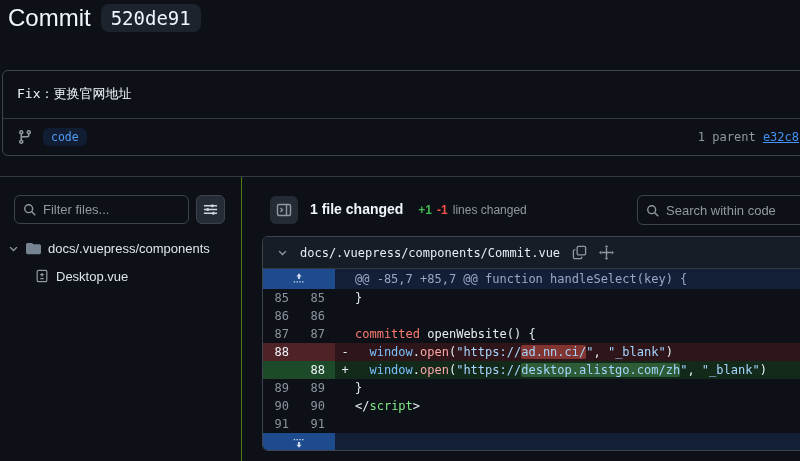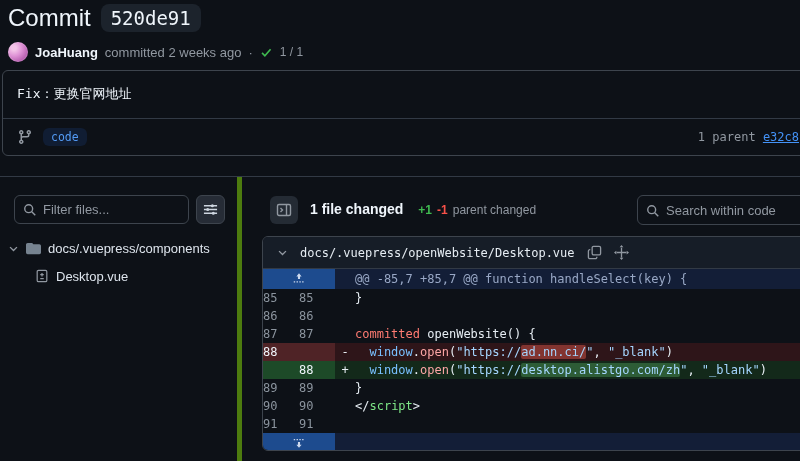--- a/index.html
+++ b/index.html
@@ -26,21 +26,21 @@
                 border:1px solid #3d444d; border-radius:6px; }
   #commit-msg { padding:14px 14px 0 14px; font-size:13px; color:#f0f6fc; height:47px; }
   #commit-footer { border-top:1px solid #323a45; height:37px; display:flex; align-items:center; padding:0 14px; position:relative; }
   #branch-chip { margin-left:10px; background:#101d33; color:#539bf5; font-family:"DejaVu Sans Mono",monospace;
                  font-size:11.5px; padding:2px 8px; border-radius:6px; cursor:pointer; }
   #parent-info { position:absolute; right:30px; font-family:"DejaVu Sans Mono",monospace; font-size:12px; color:#9198a1; white-space:nowrap; }
   #parent-info a { color:#4493f8; text-decoration:underline; cursor:pointer;margin-top:36px; }
 
   
   #split { position:absolute; left:0; right:0; top:176px; bottom:0; border-top:1px solid #323a45; }
-  #sidebar { position:absolute; left:0; top:0; bottom:0; width:242px; border-right:5px solid #4d7c0f; }
+  #sidebar { position:absolute; left:0; top:0; bottom:0; width:242px; border-right:1px solid #4d7c0f; }
   #filter-row { position:absolute; left:14px; top:18px; display:flex; gap:7px; }
   .inputbox { position:relative; height:29px; border:1px solid #3d444d; border-radius:6px; background:transparent; }
   .inputbox svg { position:absolute; left:8px; top:7px; }
   .inputbox input { position:absolute; left:28px; top:0; height:100%; width:calc(100% - 32px);
                     background:transparent; border:0; outline:0; color:#e6edf3; font-size:13px;
                     font-family:"Liberation Sans",sans-serif; }
   .inputbox input::placeholder { color:#9198a1; }
   #filter-input-box { width:175px; }
   #filter-btn { width:29px; height:29px; border:1px solid #3d444d; border-radius:6px; background:#262c36;
                 display:flex; align-items:center; justify-content:center; cursor:pointer; }
@@ -63,21 +63,21 @@
   #diff-container { position:absolute; left:20px; top:59px; width:600px; border:1px solid #3d444d;
                     border-radius:6px; overflow:hidden; background:#0d1117; }
   #diff-header { height:32px; background:#161d27; border-bottom:1px solid #323a45;
                  display:flex; align-items:center; padding:0 14px; gap:12px; }
   #diff-path { font-family:"DejaVu Sans Mono",monospace; font-size:12px; color:#e6edf3; }
   .icon-btn { display:flex; align-items:center; cursor:pointer; }
 
   
   .drow { display:flex; height:18px; line-height:18px; font-family:"DejaVu Sans Mono",monospace;
           font-size:12px; white-space:pre; }
-  .ln { flex:0 0 36px; padding-right:10px; color:#8b949e; cursor:pointer; }
+  .ln { flex:0 0 36px; text-align:right; padding-right:10px; color:#8b949e; cursor:pointer; }
   .marker { flex:0 0 20px; text-align:center; color:#e6edf3; }
   .codecell { flex:1; color:#e6edf3; }
   .drow.del .ln { background:#4f2326; color:#f0f6fc; }
   .drow.del .marker, .drow.del .codecell { background:#2e1519; }
   .drow.add .ln { background:#1d4a28; color:#f0f6fc; }
   .drow.add .marker, .drow.add .codecell { background:#13291a; }
   .drow.hunk { height:20px; line-height:20px; }
   .expand-btn { flex:0 0 72px; background:#1d4b8e; display:flex; align-items:center; justify-content:center; cursor:pointer; }
   .hunktext { flex:1; background:#131e37; color:#99a8c6; padding-left:20px; }
   .drow.expandrow { height:17px; }
@@ -90,32 +90,20 @@
 </head>
 <body>
 
 <div id="app">
 
   <div id="title-row">
     <span id="page-title">Commit</span>
     <span id="sha-chip">520de91</span>
   </div>
 
-  <div id="author-row">
-    <span id="avatar"></span>
-    <span class="author-name">JoaHuang</span>
-    <span class="muted">committed 2 weeks ago</span>
-    <span class="muted">·</span>
-    <span style="display:flex;">
-      <svg width="13" height="13" viewBox="0 0 16 16">
-          <path fill="none" stroke="#3fb950" stroke-width="2" d="M2.5 8.5l3.5 3.5 7-8"></path>
-        </svg>
-    </span>
-    <span class="checks">1 / 1</span>
-  </div>
 
   <div id="commit-box">
     <div id="commit-msg" class="mono">Fix：更换官网地址</div>
     <div id="commit-footer">
       <span style="display:flex;">
         <svg width="16" height="16" viewBox="0 0 16 16" fill="#9198a1">
             <path d="M9.5 3.25a2.25 2.25 0 1 1 3 2.122V6A2.5 2.5 0 0 1 10 8.5H6a1 1 0 0 0-1 1v1.128a2.251 2.251 0 1 1-1.5 0V5.372a2.25 2.25 0 1 1 1.5 0v1.836A2.493 2.493 0 0 1 6 7h4a1 1 0 0 0 1-1v-.628A2.25 2.25 0 0 1 9.5 3.25Zm-6 0a.75.75 0 1 0 1.5 0 .75.75 0 0 0-1.5 0Zm8.25-.75a.75.75 0 1 0 0 1.5.75.75 0 0 0 0-1.5ZM4.25 12a.75.75 0 1 0 0 1.5.75.75 0 0 0 0-1.5Z"></path>
           </svg>
       </span>
       <span id="branch-chip">code</span>
@@ -166,38 +154,38 @@
         <svg width="16" height="16" viewBox="0 0 16 16" fill="none" stroke="#9198a1" stroke-width="1.4">
             <rect x="1.5" y="2.5" width="13" height="11" rx="1.5"></rect>
             <path d="M10.5 2.5v11"></path>
             <path d="M4.5 6l2 2-2 2"></path>
           </svg>
       </div>
       <div id="changed-row">
         <span id="files-changed">1 file changed</span>
         <span id="additions">+1</span>
         <span id="deletions">-1</span>
-        <span id="lines-changed">parent changed</span>
+        <span id="lines-changed">lines changed</span>
       </div>
       <div id="search-box" class="inputbox">
         <svg width="14" height="14" viewBox="0 0 16 16" style="top:8px;">
             <circle cx="6.5" cy="6.5" r="4.5" fill="none" stroke="#9198a1" stroke-width="1.6"></circle>
             <path stroke="#9198a1" stroke-width="1.6" d="M10 10l4 4"></path>
           </svg>
         <input placeholder="Search within code" style="">
       </div>
 
       <div id="diff-container">
         <div id="diff-header">
           <span class="icon-btn">
             <svg width="11" height="11" viewBox="0 0 16 16">
                 <path fill="none" stroke="#9198a1" stroke-width="2" d="M3 6l5 5 5-5"></path>
               </svg>
           </span>
-          <span id="diff-path">docs/.vuepress/openWebsite/Desktop.vue</span>
+          <span id="diff-path">docs/.vuepress/components/Commit.vue</span>
           <span class="icon-btn">
             <svg width="15" height="15" viewBox="0 0 16 16" fill="none" stroke="#9198a1" stroke-width="1.4">
                 <rect x="5.5" y="1.5" width="9" height="9" rx="1.5"></rect>
                 <path d="M10.5 13.5v.5a1.5 1.5 0 0 1-1.5 1.5H3A1.5 1.5 0 0 1 1.5 14V7.5A1.5 1.5 0 0 1 3 6h.5" transform="translate(0,-1)"></path>
               </svg>
           </span>
           <span class="icon-btn">
             <svg width="15" height="15" viewBox="0 0 16 16" fill="#9198a1">
                 <path d="M8 0l2 2.5H6L8 0zM8 16l-2-2.5h4L8 16zM0 8l2.5-2v4L0 8zm16 0l-2.5 2V6L16 8zM7.3 2.8h1.4v10.4H7.3z"></path>
                 <path d="M2.8 7.3h10.4v1.4H2.8z"></path>

